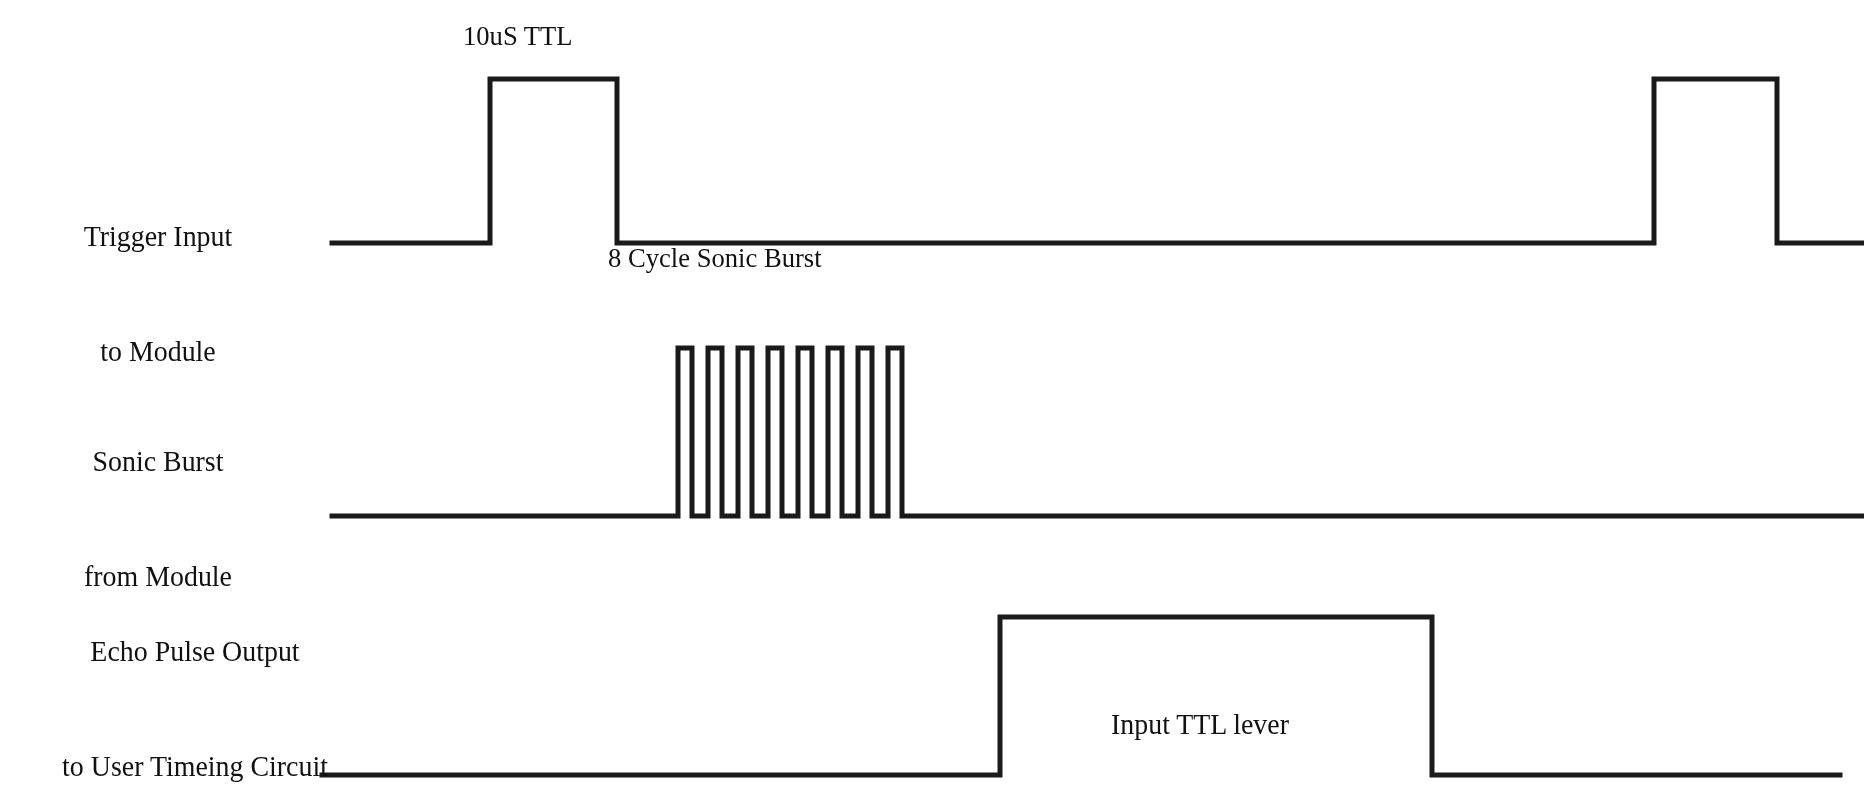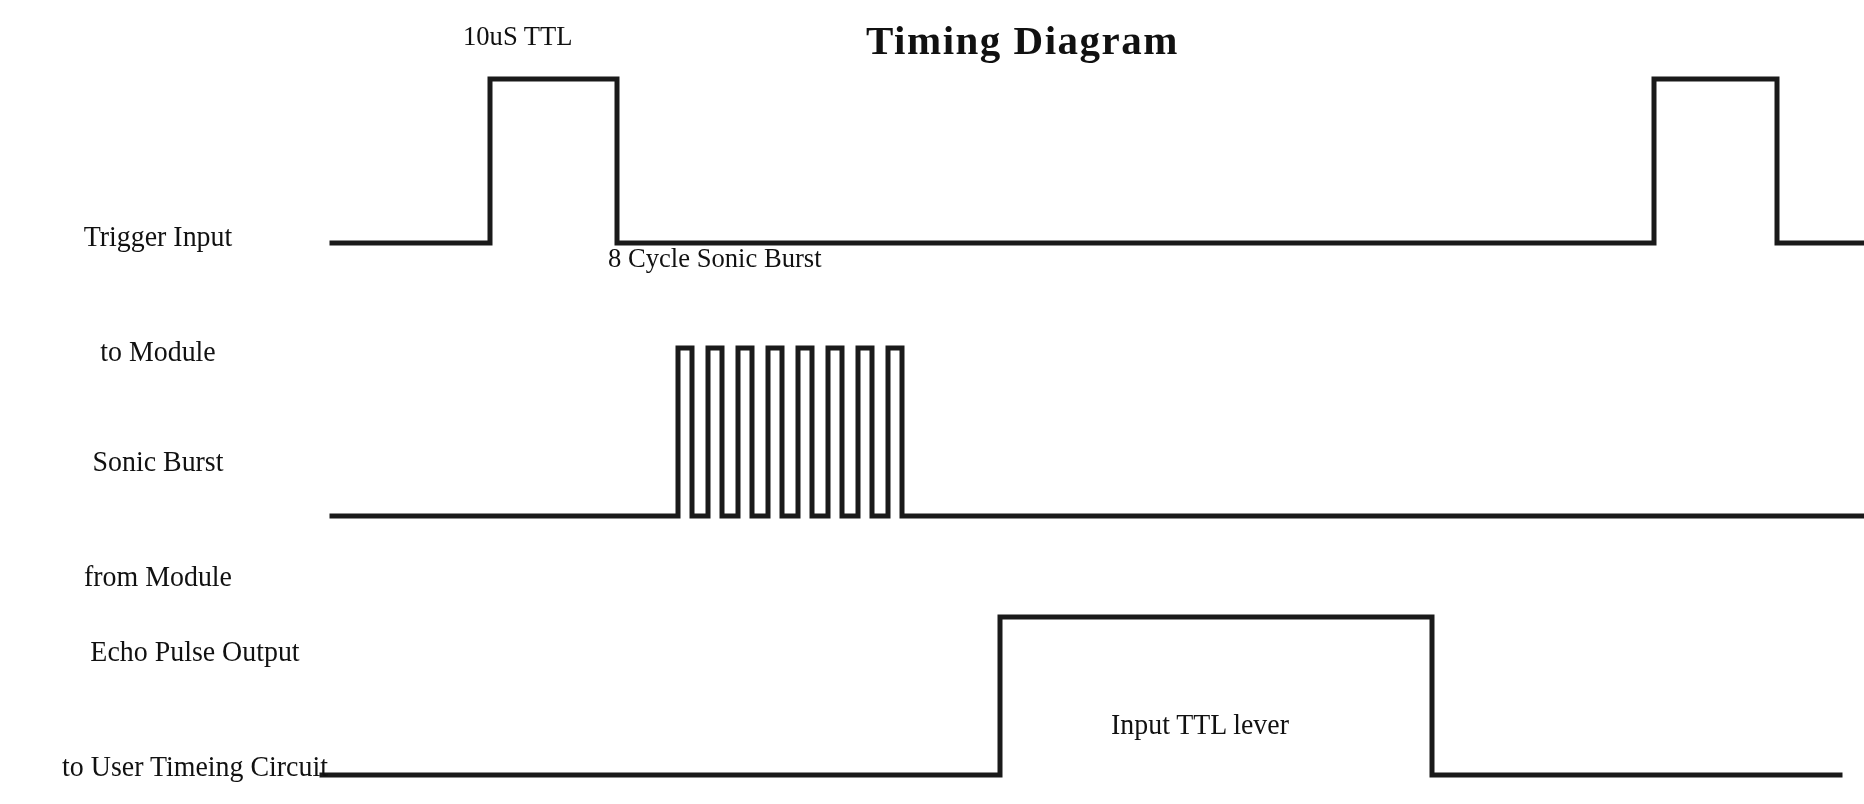--- a/index.html
+++ b/index.html
@@ -107,21 +107,20 @@
 
     <g>
       <path id="sonic-path" fill="none" stroke="#1a1a1a" stroke-width="5" stroke-linecap="square" stroke-linejoin="miter" d="M 332 516 L 678 516 L 678 348 L 692 348 L 692 516 L 708 516 L 708 348 L 722 348 L 722 516 L 738 516 L 738 348 L 752 348 L 752 516 L 768 516 L 768 348 L 782 348 L 782 516 L 798 516 L 798 348 L 812 348 L 812 516 L 828 516 L 828 348 L 842 348 L 842 516 L 858 516 L 858 348 L 872 348 L 872 516 L 888 516 L 888 348 L 902 348 L 902 516 L 1864 516"></path>
     </g>
 
     <g>
       <path id="echo-path" fill="none" stroke="#1a1a1a" stroke-width="5" stroke-linecap="square" stroke-linejoin="miter" d="M 322 775 L 1000 775 L 1000 617 L 1432 617 L 1432 775 L 1840 775"></path>
     </g>
   </svg>
 
-  <div class="txt diagram-title">Timing Diagram</div>
 
   <div class="txt row-label label-trigger">
     <div>Trigger Input</div>
     <div>to Module</div>
   </div>
 
   <div class="txt row-label label-sonic">
     <div>Sonic Burst</div>
     <div>from Module</div>
   </div>

